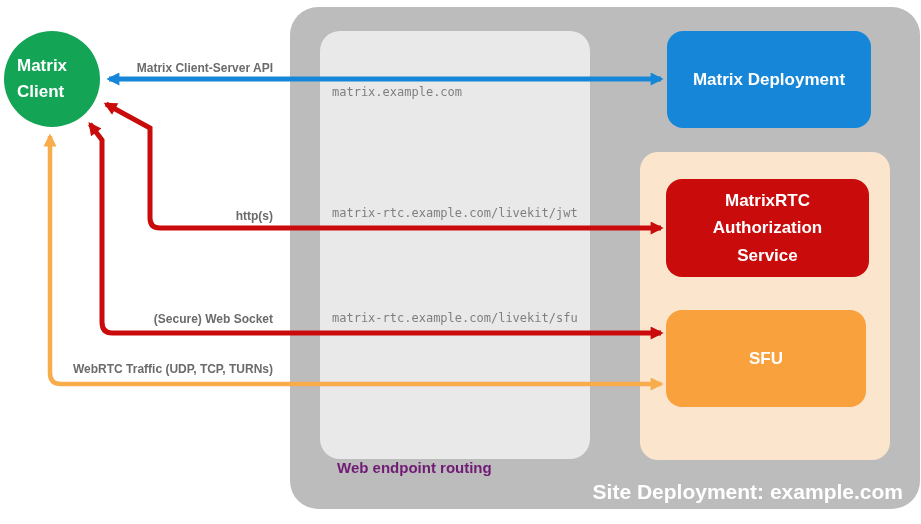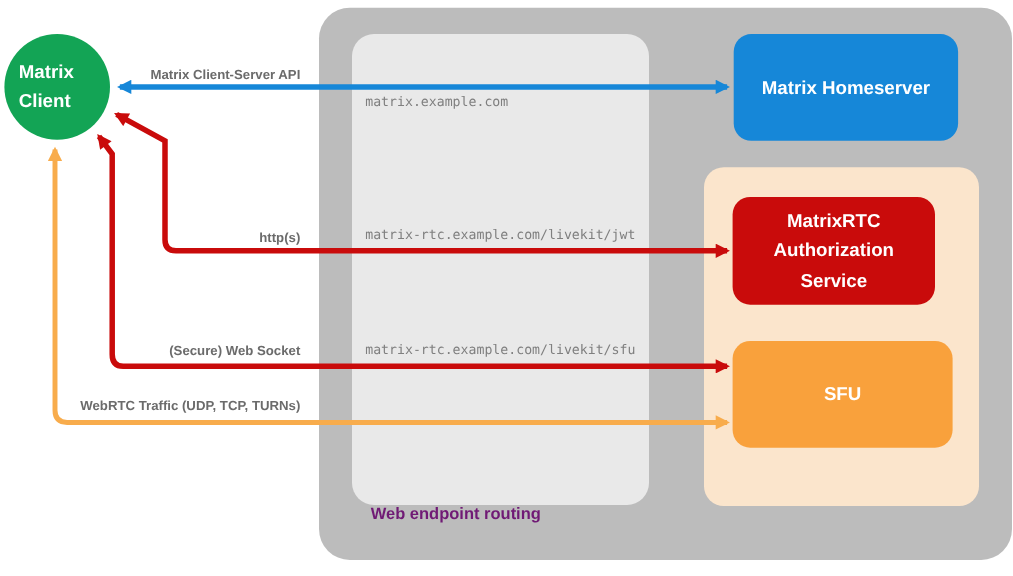--- a/index.html
+++ b/index.html
@@ -12,21 +12,21 @@
   
   #deployment-container{left:290px;top:7px;width:630px;height:502px;border-radius:28px;background:#BCBCBC;}
   #routing-box{left:320px;top:31px;width:270px;height:428px;border-radius:20px;background:#E9E9E9;}
   #backend-box{left:640px;top:152px;width:250px;height:308px;border-radius:18px;background:#FBE5CC;}
   
   .node{
     display:flex;align-items:center;justify-content:center;text-align:center;
     color:#ffffff;font-weight:bold;font-size:17px;line-height:1.6;border-radius:16px;
   }
   #homeserver-node{left:667px;top:31px;width:204px;height:97px;background:#1687D8;}
-  #auth-node{left:666px;top:179px;width:184px;height:98px;background:#C90B0B;}
+  #auth-node{left:666px;top:179px;width:203px;height:98px;background:#C90B0B;}
   #auth-node span{display:block;max-width:150px;}
   #sfu-node{left:666px;top:310px;width:200px;height:97px;background:#F9A13C;}
   #client-node{
     left:4px;top:31px;width:96px;height:96px;border-radius:50%;background:#13A455;
     display:flex;align-items:center;justify-content:center;
     color:#fff;font-weight:bold;font-size:17px;line-height:1.55;
   }
   #client-node span{display:block;max-width:70px;}
   
   .endpoint{
@@ -57,21 +57,21 @@
 
 <div id="canvas">
 
   <div class="abs" id="deployment-container" style="background-color: rgb(188, 188, 188);"></div>
 
   <div class="abs" id="routing-box" style="background-color: rgb(233, 233, 233);"></div>
 
   <div class="abs" id="backend-box" style="background-color: rgb(251, 229, 204);"></div>
 
   <div class="abs node" id="homeserver-node" style="background-color: rgb(22, 135, 216);">
-    <span>Matrix Homeserver</span>
+    <span>Matrix Deployment</span>
   </div>
 
   <div class="abs node" id="auth-node" style="background-color: rgb(201, 11, 11);">
     <span>MatrixRTC Authorization Service</span>
   </div>
 
   <div class="abs node" id="sfu-node" style="background-color: rgb(249, 161, 60);">
     <span>SFU</span>
   </div>
 
@@ -82,20 +82,21 @@
   <div class="abs endpoint" id="endpoint-hs">matrix.example.com</div>
   <div class="abs endpoint" id="endpoint-jwt">matrix-rtc.example.com/livekit/jwt</div>
   <div class="abs endpoint" id="endpoint-sfu">matrix-rtc.example.com/livekit/sfu</div>
 
   <div class="abs arrow-label" id="label-api">Matrix Client-Server API</div>
   <div class="abs arrow-label" id="label-http">http(s)</div>
   <div class="abs arrow-label" id="label-ws">(Secure) Web Socket</div>
   <div class="abs arrow-label" id="label-webrtc">WebRTC Traffic (UDP, TCP, TURNs)</div>
 
   <div class="abs section-label" id="routing-label">Web endpoint routing</div>
+  <div class="abs" id="deployment-label">Site Deployment: example.com</div>
 
   <svg class="abs" id="arrows-svg" viewBox="0 0 921 524" xmlns="http://www.w3.org/2000/svg">
     <defs>
       <marker id="mk-blue" viewBox="0 0 10 10" refX="8" refY="5" markerWidth="15" markerHeight="13" markerUnits="userSpaceOnUse" orient="auto-start-reverse">
         <path d="M0,0 L10,5 L0,10 Z" fill="#1687D8"></path>
       </marker>
       <marker id="mk-red" viewBox="0 0 10 10" refX="8" refY="5" markerWidth="15" markerHeight="13" markerUnits="userSpaceOnUse" orient="auto-start-reverse">
         <path d="M0,0 L10,5 L0,10 Z" fill="#C90B0B"></path>
       </marker>
       <marker id="mk-orange" viewBox="0 0 10 10" refX="8" refY="5" markerWidth="15" markerHeight="13" markerUnits="userSpaceOnUse" orient="auto-start-reverse">

